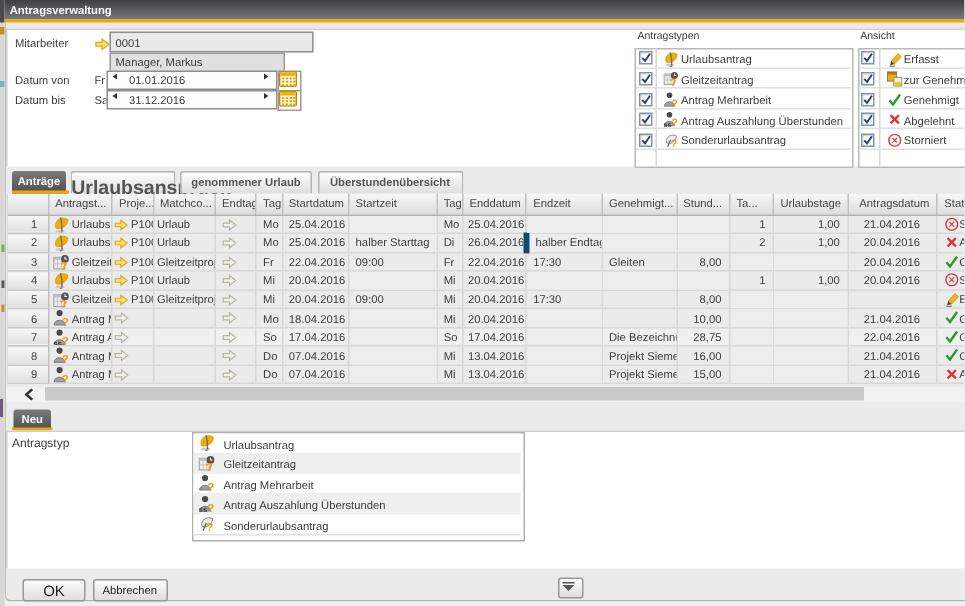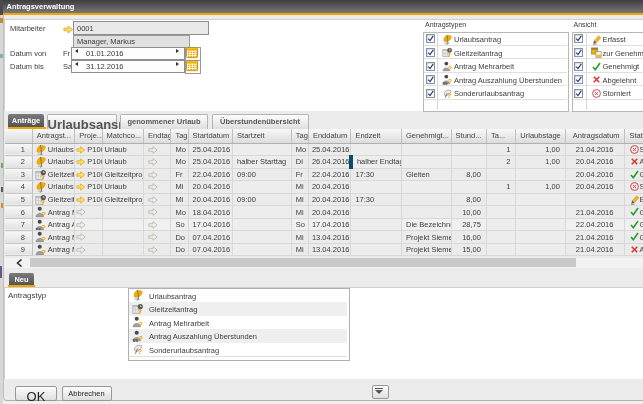--- a/index.html
+++ b/index.html
@@ -601,16 +601,16 @@
     <text x="7.2" y="13" font-size="9" font-weight="bold" fill="#f0a000">?</text>
   </svg>
 <div class="abs t" style="left:149px;top:332.0px;">Antrag Auszahlung Überstunden</div>
 <div class="abs" style="left:129px;top:342.5px;width:218px;height:13.5px;background:#fff;border-bottom:1px solid #e0e0e0;"></div>
 <svg class="abs" style="left:132px;top:343.0px;" width="12" height="12" viewBox="0 0 14 14">
     <path d="M3 9 C2 4 7.5 1 11.5 3.5 C11 7 8 9.5 5.5 9.8 Z" fill="#ececec" stroke="#8a8a8a" stroke-width="0.8"></path>
     <path d="M6.5 6.5 L4 12.5" stroke="#6a6a6a" stroke-width="1.1"></path>
     <text x="6.5" y="13" font-size="9" font-weight="bold" fill="#f0a000">?</text>
   </svg>
 <div class="abs t" style="left:149px;top:345.5px;">Sonderurlaubsantrag</div>
-<div class="abs" style="left:15px;top:385.5px;width:40px;height:11px;background:linear-gradient(#fcfcfc,#dedede);border:1px solid #989898;border-radius:2px;font-size:13px;color:#222;text-align:center;padding-top:2px;">OK</div>
+<div class="abs" style="left:15px;top:385.5px;width:40px;height:11px;background:linear-gradient(#fcfcfc,#dedede);border:1px solid #989898;border-radius:2px;font-size:10px;color:#222;text-align:center;padding-top:2px;">OK</div>
 <div class="abs" style="left:61.5px;top:385.5px;width:48px;height:11px;background:linear-gradient(#fcfcfc,#dedede);border:1px solid #989898;border-radius:2px;font-size:7.5px;color:#222;text-align:center;padding-top:2px;">Abbrechen</div>
 <div class="abs" style="left:371.5px;top:384.5px;width:15px;height:12px;background:linear-gradient(#fcfcfc,#dedede);border:1px solid #989898;border-radius:2px;font-size:7.5px;color:#222;text-align:center;"></div>
 <div class="abs" style="left:375px;top:387.5px;width:8px;height:1.5px;background:#555;"></div>
 <div class="abs" style="left:375px;top:390px;width:0;height:0;border-left:4px solid transparent;border-right:4px solid transparent;border-top:4px solid #555;"></div>
 </body></html>

